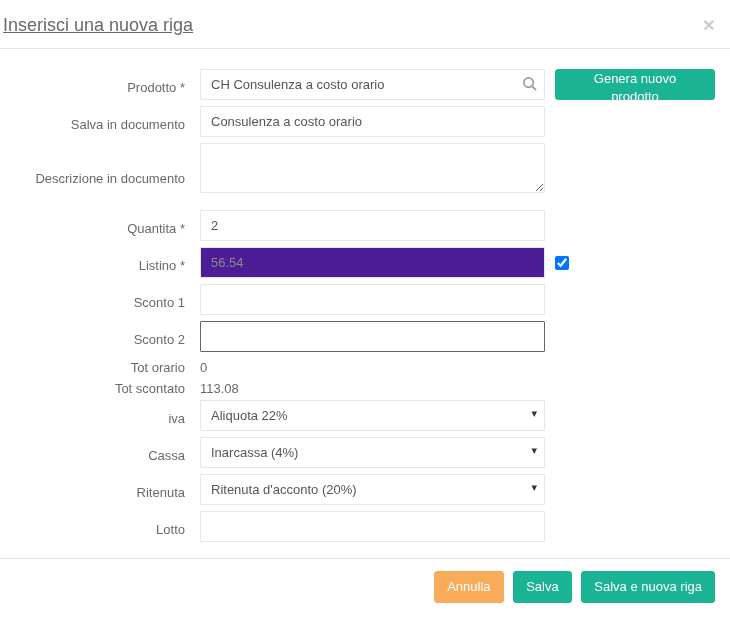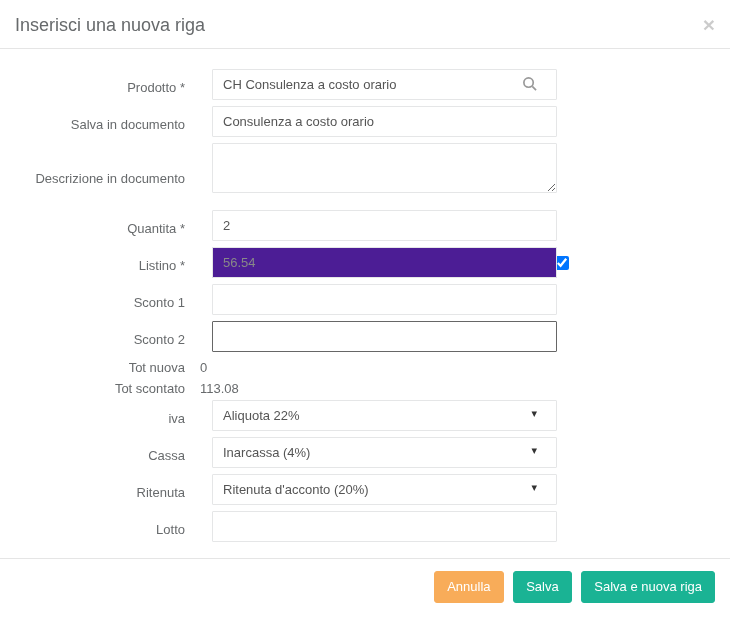--- a/index.html
+++ b/index.html
@@ -1,27 +1,27 @@
 <!DOCTYPE html>
 <html><head>
 <meta charset="utf-8">
 <style>
 * { box-sizing: border-box; margin: 0; padding: 0; }
 body { font-family: "Helvetica Neue", Helvetica, Arial, sans-serif; font-size: 13px; color: #676a6c; background: #fff; width: 730px; }
 .modal { width: 730px; }
-.modal-header { padding: 15px 15px 12px; border-bottom: 1px solid #e5e5e5; position: relative; }
+.modal-header { padding: 15px 3px 12px; border-bottom: 1px solid #e5e5e5; position: relative; text-decoration: underline; }
 .modal-title { font-size: 18px; font-weight: 400; color: #676a6c; }
 .close { position: absolute; right: 15px; top: 14px; font-size: 21px; font-weight: 700; color: #000; opacity: .2; cursor: pointer; background: none; border: none; line-height: 1; }
 .modal-body { padding: 20px 15px 10px; }
 .form-row { display: flex; align-items: center; margin-bottom: 6px; }
 .form-row.tight { margin-bottom: 4px; }
 .label-col { width: 185px; text-align: right; padding-right: 15px; padding-top: 6px; color: #676a6c; }
 .input-col { width: 345px; position: relative; }
 .extra-col { flex: 1; padding-left: 10px; display: flex; align-items: center; }
-.form-control { width: 100%; height: 31px; padding: 5px 10px; font-size: 13px; color: #555; background: #fff; border: 1px solid #e5e6e7; border-radius: 1px; margin-left: 12px; }
+.form-control { width: 100%; height: 31px; padding: 5px 10px; font-size: 13px; color: #555; background: #fff; border: 1px solid #e5e6e7; border-radius: 1px; }
 .form-control.readonly { background: #4c1d95; color: #888; }
 textarea.form-control { height: 50px; resize: vertical; }
 select.form-control { appearance: none; -webkit-appearance: none; background: #fff; padding-right: 25px; }
 .select-wrap { position: relative; }
 .select-wrap::after { content: "▾"; position: absolute; right: 8px; top: 7px; color: #333; pointer-events: none; font-size: 11px; }
 .search-icon { position: absolute; right: 8px; top: 7px; color: #999; pointer-events: none; }
 .static-text { padding-top: 6px; color: #676a6c; }
 .btn { display: inline-block; padding: 6px 12px; font-size: 13px; line-height: 1.4; border-radius: 3px; border: 1px solid transparent; cursor: pointer; color: #fff; text-align: center; }
 .btn-success { background: #1ab394; border-color: #1ab394; }
 .btn-warning { background: #f8ac59; border-color: #f8ac59; }
@@ -46,20 +46,23 @@
     <div class="form-row">
       <div class="label-col">Prodotto *</div>
       <div class="input-col">
         <input type="text" class="form-control" value="CH Consulenza a costo orario" style="">
         <span class="search-icon">
           <svg class="mag" viewBox="0 0 16 16" fill="none" stroke="#999" stroke-width="1.8">
             <circle cx="7" cy="7" r="5"></circle>
               <line x1="11" y1="11" x2="15" y2="15"></line>
           </svg>
         </span>
+      </div>
+      <div class="extra-col">
+        <button class="btn btn-success btn-gen">Genera nuovo prodotto</button>
       </div>
     </div>
 
     <div class="form-row">
       <div class="label-col">Salva in documento</div>
       <div class="input-col">
         <input type="text" class="form-control" value="Consulenza a costo orario" style="">
       </div>
     </div>
 
@@ -98,21 +101,21 @@
 
     <div class="form-row">
       <div class="label-col">Sconto 2</div>
       <div class="input-col">
         <input type="text" class="form-control" style="border-color: rgb(102, 102, 102);" value="">
       </div>
     </div>
 
 
     <div class="form-row tight">
-      <div class="label-col" style="padding-top:2px;">Tot nuova</div>
+      <div class="label-col" style="padding-top:2px;">Tot orario</div>
       <div class="input-col">
         <div class="static-text" style="padding-top:2px;">0</div>
       </div>
     </div>
 
     <div class="form-row tight">
       <div class="label-col" style="padding-top:2px;">Tot scontato</div>
       <div class="input-col">
         <div class="static-text" style="padding-top:2px;">113.08</div>
       </div>

